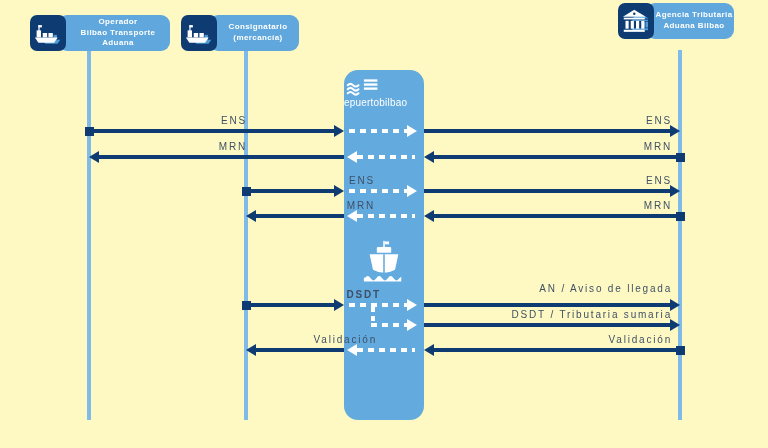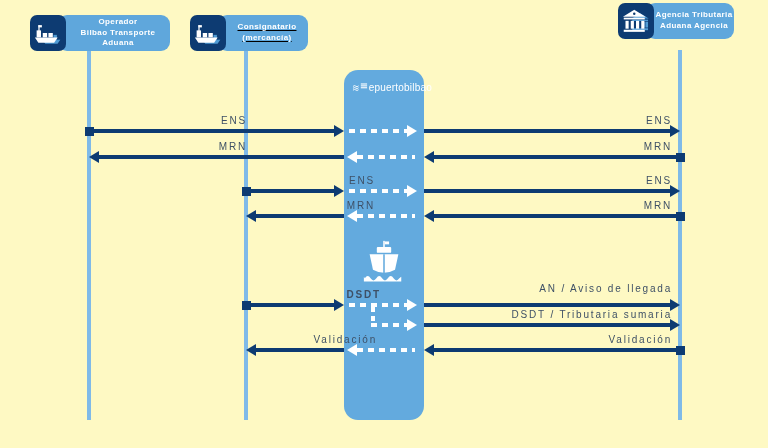--- a/index.html
+++ b/index.html
@@ -13,21 +13,21 @@
   .actor{position:absolute;display:flex;align-items:center;height:38px;}
   .actor .iconbox{position:relative;z-index:2;width:36px;height:36px;background:#0d3b72;border-radius:7px;
     display:flex;align-items:center;justify-content:center;flex:0 0 36px;}
   .actor .labelbox{position:relative;z-index:1;margin-left:-8px;background:#5fa7dc;border-radius:9px;
     height:36px;display:flex;flex-direction:column;align-items:center;justify-content:center;
     padding:0 4px 0 12px;box-sizing:border-box;}
   .actor .labelbox span{color:#fff;font-size:8px;font-weight:bold;letter-spacing:.4px;line-height:1.32;white-space:nowrap;}
 
   
   #hub{position:absolute;left:344px;top:70px;width:80px;height:350px;background:#63aade;border-radius:14px;}
-  #hub .logo{position:absolute;top:8px;left:0;width:100%;display:flex;flex-direction:row;align-items:center;padding-left:8px;}
+  #hub .logo{position:absolute;top:8px;left:0;width:100%;display:flex;flex-direction:column;align-items:flex-start;}
   #hub .logo .brand{color:#fff;font-size:10px;margin-top:1px;letter-spacing:.2px;}
   #hub .midship{position:absolute;top:168px;left:0;width:100%;display:flex;justify-content:center;}
 
   
   .sq{position:absolute;width:9px;height:9px;background:#0d3b72;}
   .line{position:absolute;height:4px;background:#0d3b72;}
   .ah-r{position:absolute;width:0;height:0;border-top:6px solid transparent;border-bottom:6px solid transparent;border-left:10px solid #0d3b72;}
   .ah-l{position:absolute;width:0;height:0;border-top:6px solid transparent;border-bottom:6px solid transparent;border-right:10px solid #0d3b72;}
   .dash{position:absolute;height:4px;background:repeating-linear-gradient(90deg,#fff 0 6px,rgba(0,0,0,0) 6px 11px);}
   .dashv{position:absolute;width:4px;background:repeating-linear-gradient(180deg,#fff 0 5px,rgba(0,0,0,0) 5px 9px);}
@@ -61,21 +61,21 @@
         </g>
       </svg>
     </div>
     <div class="labelbox" style="width:112px;">
       <span>Operador</span>
       <span>Bilbao Transporte</span>
       <span>Aduana</span>
     </div>
   </div>
 
-  <div class="actor" style="left:190px;top:14px;text-decoration:underline;">
+  <div class="actor" style="left:181px;top:14px;">
     <div class="iconbox">
       <svg width="28" height="28" viewBox="0 0 32 32">
         <g fill="#4f9bd4" transform="translate(9,8) scale(0.78)">
           <path d="M1,20 H27 L23,26 H5 Z"></path>
             <rect x="17" y="13" width="5" height="7"></rect>
         </g>
         <g fill="#ffffff" transform="translate(0,1)">
           <path d="M1,20 H27 L23,26 H5 Z"></path>
           <rect x="3" y="12" width="5" height="8"></rect>
           <rect x="10" y="15" width="5" height="5"></rect>
@@ -108,21 +108,21 @@
           <rect x="3" y="12.8" width="3.6" height="9"></rect>
           <rect x="9" y="12.8" width="3.6" height="9"></rect>
           <rect x="15" y="12.8" width="3.6" height="9"></rect>
           <rect x="21" y="12.8" width="3.6" height="9"></rect>
           <rect x="1" y="23" width="24" height="2.4"></rect>
         </g>
       </svg>
     </div>
     <div class="labelbox" style="width:88px;">
       <span>Agencia Tributaria</span>
-      <span>Aduana Agencia</span>
+      <span>Aduana Bilbao</span>
     </div>
   </div>
 
   <div id="hub">
     <div class="logo">
       <svg width="38" height="18" viewBox="0 0 40 20">
         <g fill="#ffffff">
           <rect x="21" y="1.5" width="15" height="2.6"></rect>
           <rect x="21" y="6" width="15" height="2.6"></rect>
           <rect x="21" y="10.5" width="15" height="2.6"></rect>

